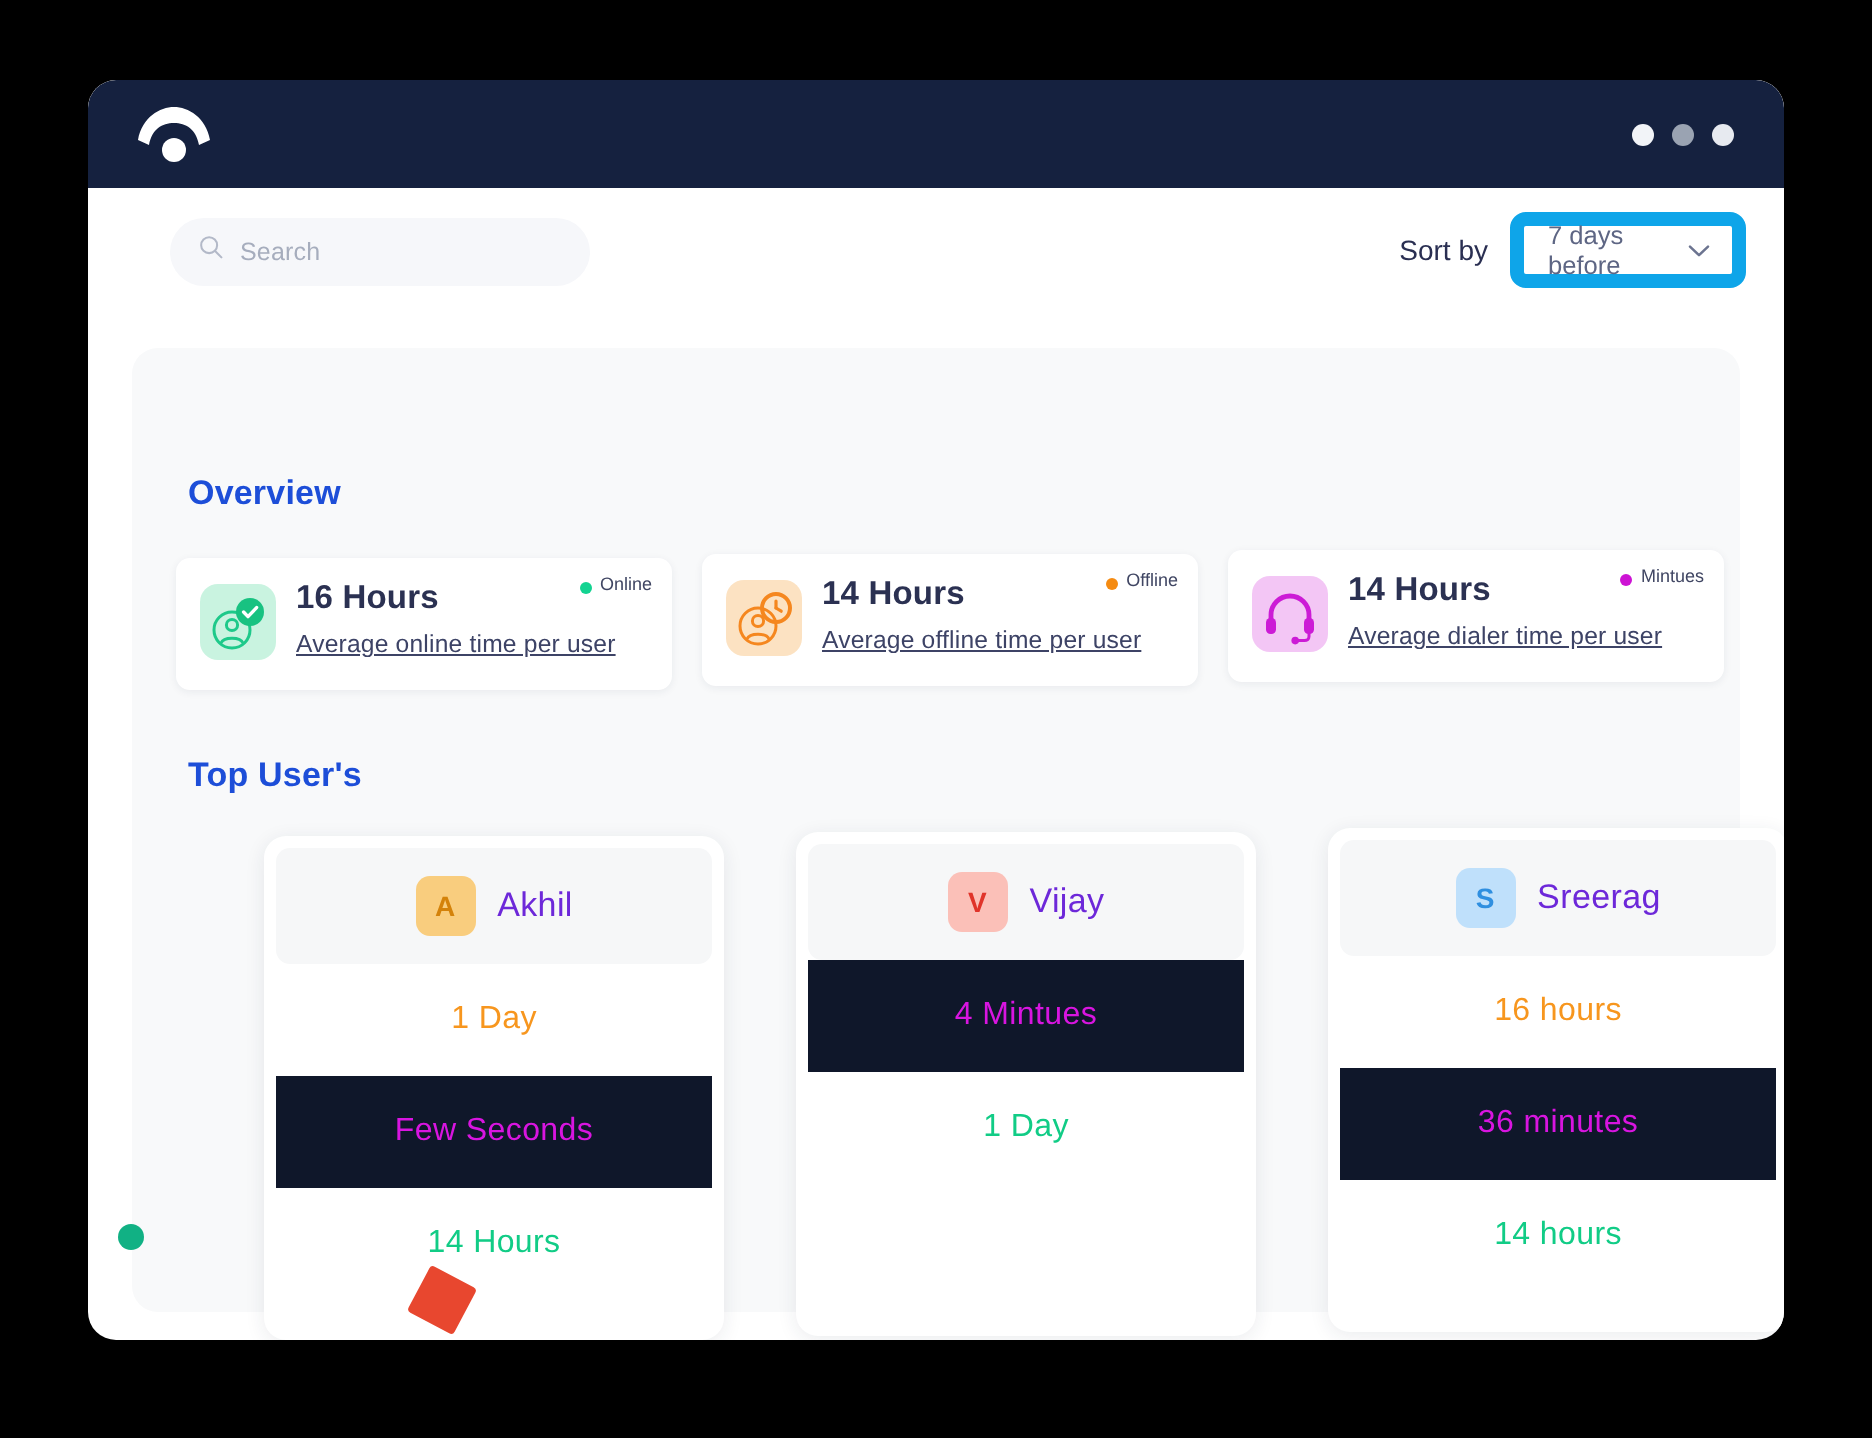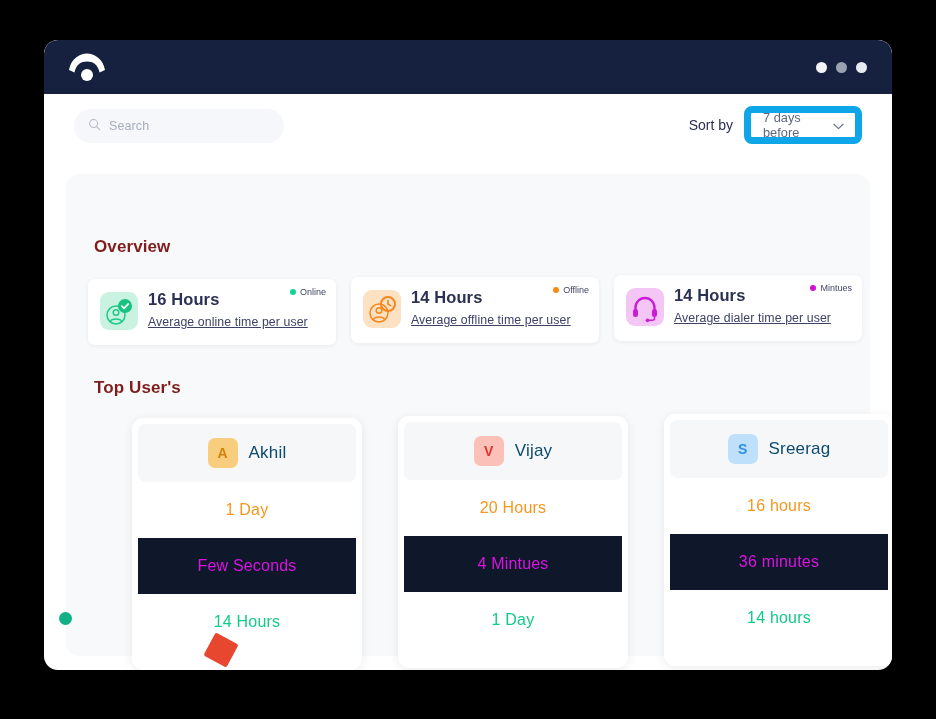--- a/index.html
+++ b/index.html
@@ -50,21 +50,21 @@
     width: 11px; height: 11px;
     border-radius: 50%;
   }
   .wdot.d1 { background: #f2f4f8; }
   .wdot.d2 { background: #9aa3b2; }
   .wdot.d3 { background: #e7eaf0; }
 
   
   #toolbar {
     position: absolute;
-    left: 0; top: 54px;
+    left: 11px; top: 54px;
     width: 848px;
     height: 82px;
   }
   #search-box {
     position: absolute;
     left: 30px;
     top: 15px;
     width: 210px;
     height: 34px;
     background: #f6f7fa;
@@ -114,21 +114,21 @@
     top: 134px;
     width: 804px;
     height: 482px;
     background: #f8f9fa;
     border-radius: 13px;
   }
 
   .section-title {
     font-size: 17px;
     font-weight: bold;
-    color: #7f1d1d;
+    color: #1d4ed8;
     letter-spacing: .1px;
     text-align: right;
   }
   #overview-title { position: absolute; left: 28px; top: 63px; }
   #topusers-title { position: absolute; left: 28px; top: 204px; }
 
   
   #stat-cards {
     position: absolute;
     left: 6px;
@@ -176,21 +176,21 @@
     font-size: 12.3px;
     color: #3d4366;
     letter-spacing: .1px;
     text-decoration: underline;
   }
   .stat-status {
     position: absolute;
     right: 10px;
     top: 8px;
     display: flex;
-    align-items: center;
+    align-items: flex-end;
     gap: 4px;
   }
   .status-dot {
     width: 6px; height: 6px; border-radius: 50%;
   }
   .status-text { font-size: 9px; color: #404663; }
 
   
   #user-cards {
     position: absolute;
@@ -228,21 +228,21 @@
     align-items: center;
     justify-content: center;
     font-size: 14px;
     font-weight: bold;
   }
   .avatar.a-orange { background: #f9cd7e; color: #d4820a; }
   .avatar.a-red    { background: #fbc0b8; color: #e0342a; }
   .avatar.a-blue   { background: #bfe0fb; color: #2f8fe0; }
   .user-name {
     font-size: 17px;
-    color: #0c4a6e;
+    color: #6d28d9;
     letter-spacing: .2px;
   }
 
   .metric-row {
     height: 56px;
     display: flex;
     align-items: center;
     justify-content: center;
     font-size: 16px;
     letter-spacing: .2px;
@@ -389,21 +389,20 @@
         <div class="metric-row m-orange">1 Day</div>
         <div class="metric-row alt m-magenta">Few Seconds</div>
         <div class="metric-row m-green">14 Hours</div>
       </div>
 
       <div class="user-card u2">
         <div class="user-head">
           <div class="avatar a-red">V</div>
           <div class="user-name">Vijay</div>
         </div>
-        <div class="metric-row m-orange">20 Hours</div>
         <div class="metric-row alt m-magenta">4 Mintues</div>
         <div class="metric-row m-green">1 Day</div>
       </div>
 
       <div class="user-card u3">
         <div class="user-head">
           <div class="avatar a-blue">S</div>
           <div class="user-name">Sreerag</div>
         </div>
         <div class="metric-row m-orange">16 hours</div>

